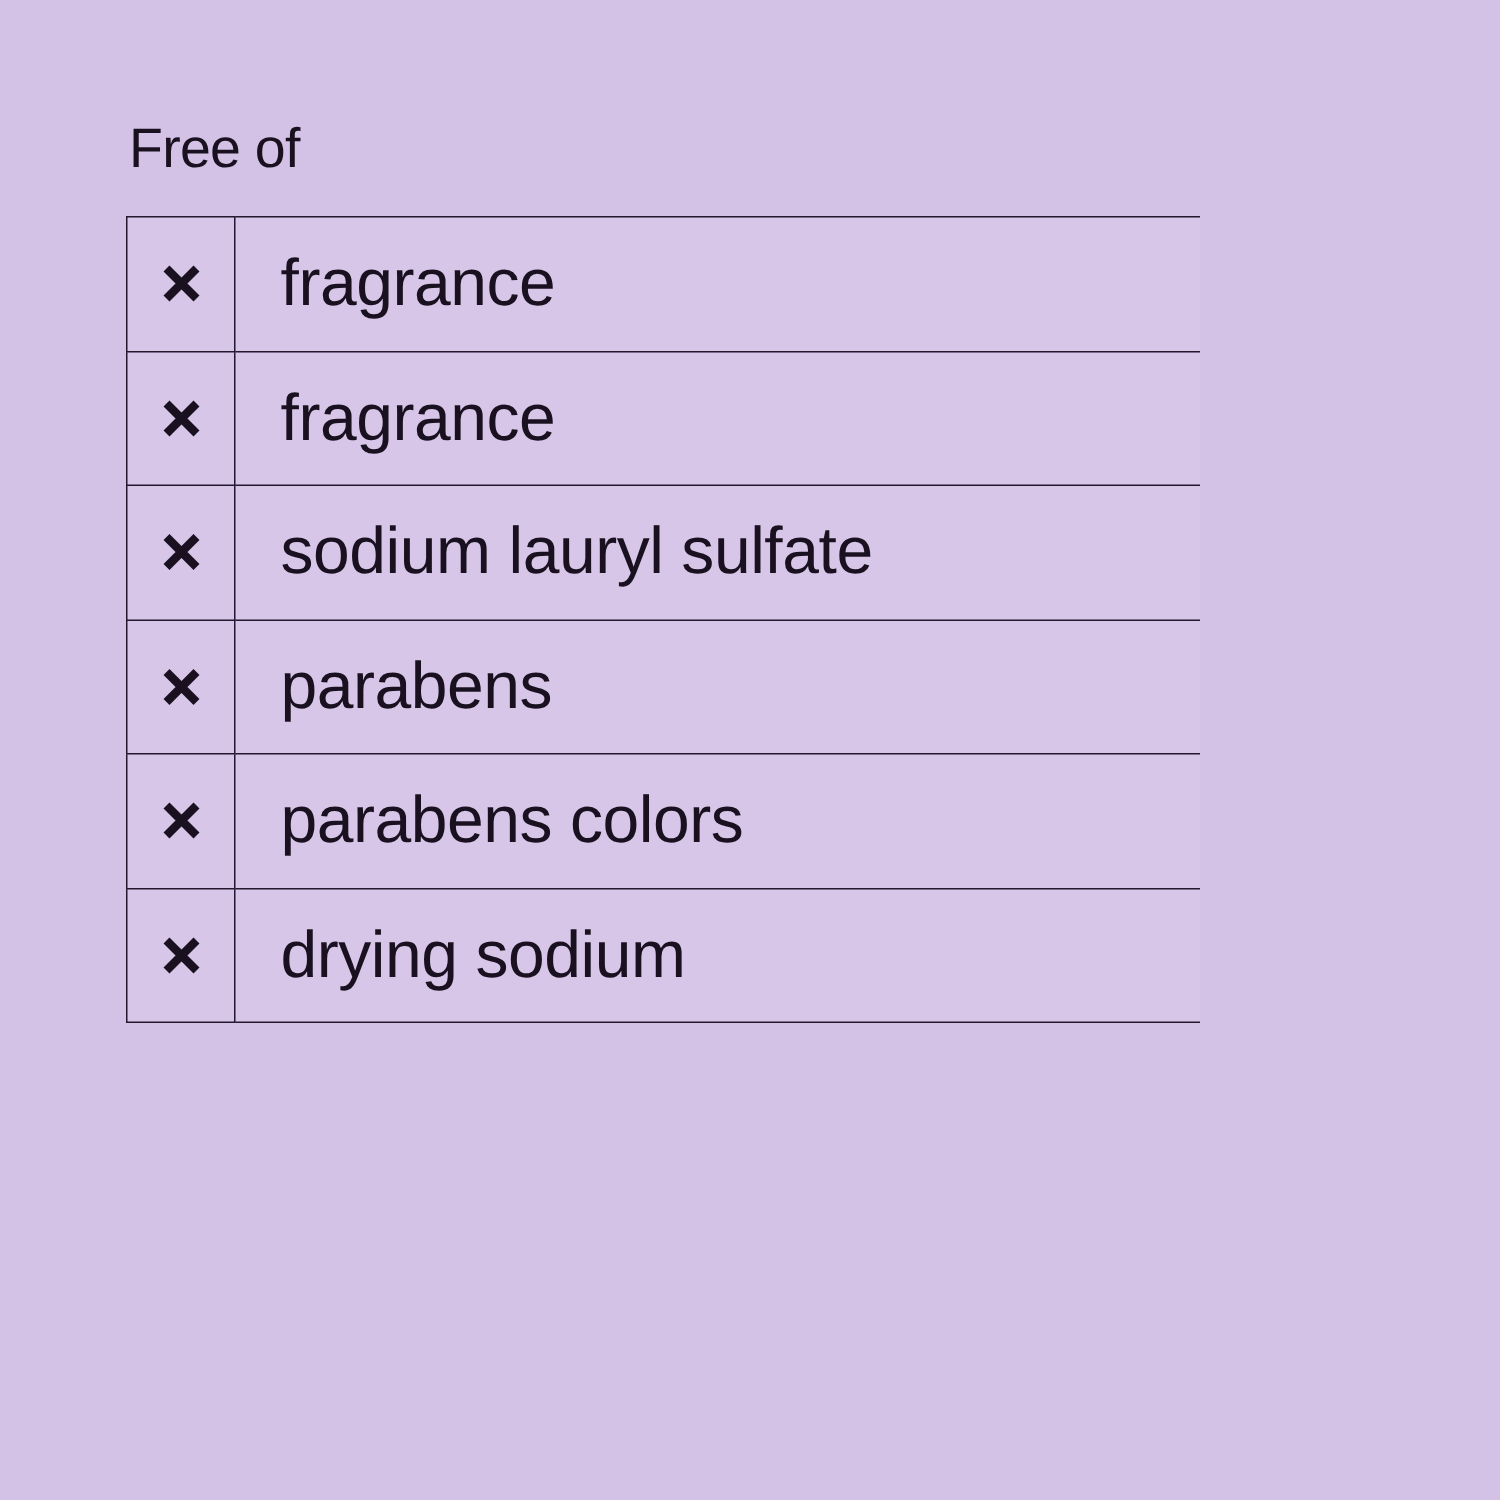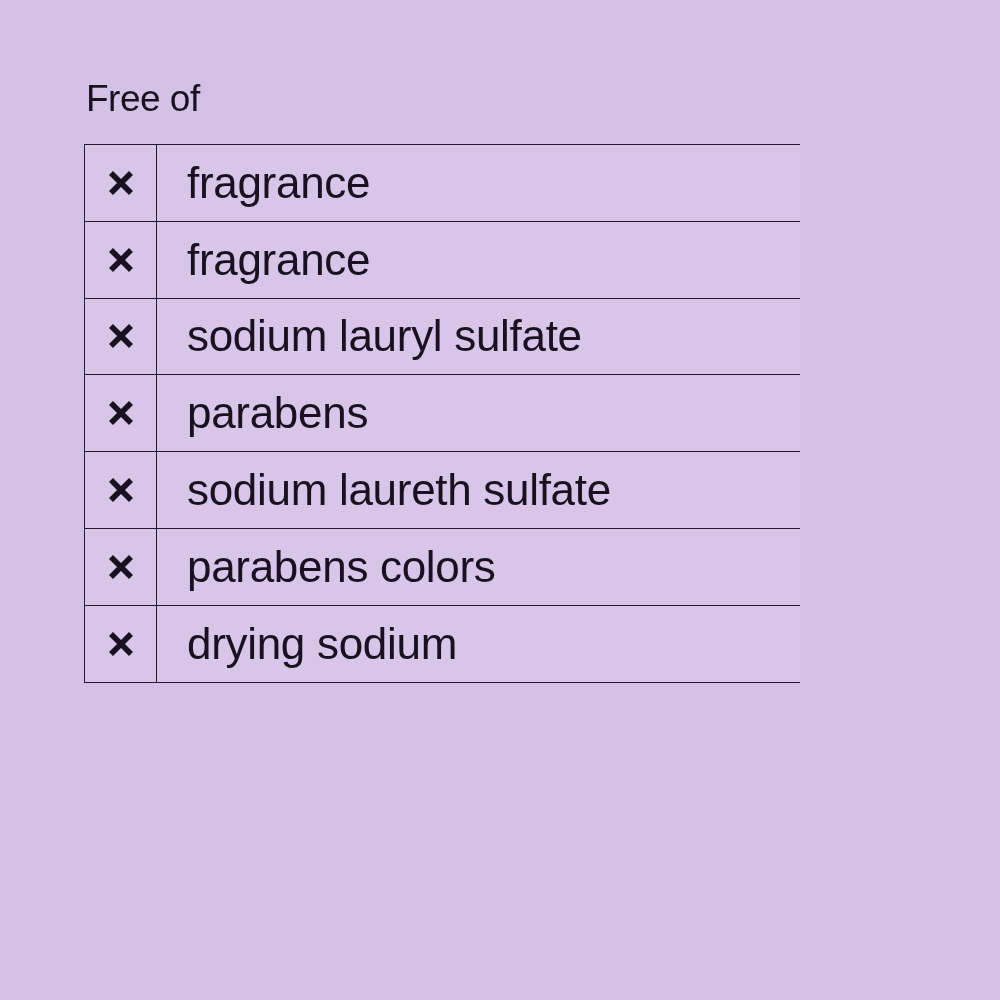--- a/index.html
+++ b/index.html
@@ -108,28 +108,20 @@
             </svg>
         </td>
         <td class="label-cell">parabens</td>
       </tr>
       <tr>
         <td class="mark-cell">
           <svg class="cross" width="28" height="28" viewBox="0 0 28 28" aria-hidden="true">
               <path d="M4 4 L24 24 M24 4 L4 24" stroke="currentColor" stroke-width="5.6" stroke-linecap="butt" fill="none"></path>
             </svg>
         </td>
-        <td class="label-cell">sodium laureth sulfate</td>
-      </tr>
-      <tr>
-        <td class="mark-cell">
-          <svg class="cross" width="28" height="28" viewBox="0 0 28 28" aria-hidden="true">
-              <path d="M4 4 L24 24 M24 4 L4 24" stroke="currentColor" stroke-width="5.6" stroke-linecap="butt" fill="none"></path>
-            </svg>
-        </td>
         <td class="label-cell">parabens colors</td>
       </tr>
       <tr>
         <td class="mark-cell">
           <svg class="cross" width="28" height="28" viewBox="0 0 28 28" aria-hidden="true">
               <path d="M4 4 L24 24 M24 4 L4 24" stroke="currentColor" stroke-width="5.6" stroke-linecap="butt" fill="none"></path>
             </svg>
         </td>
         <td class="label-cell">drying sodium</td>
       </tr>

